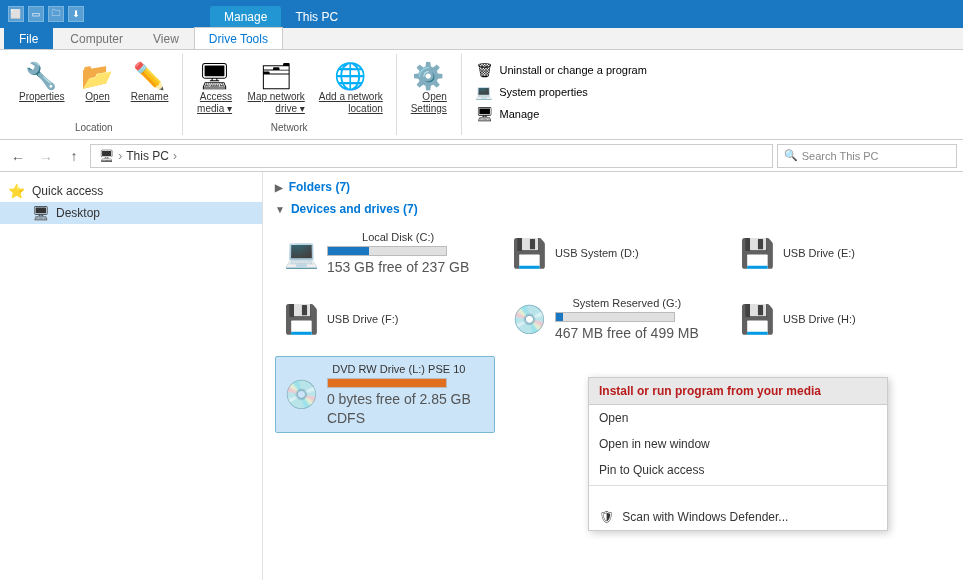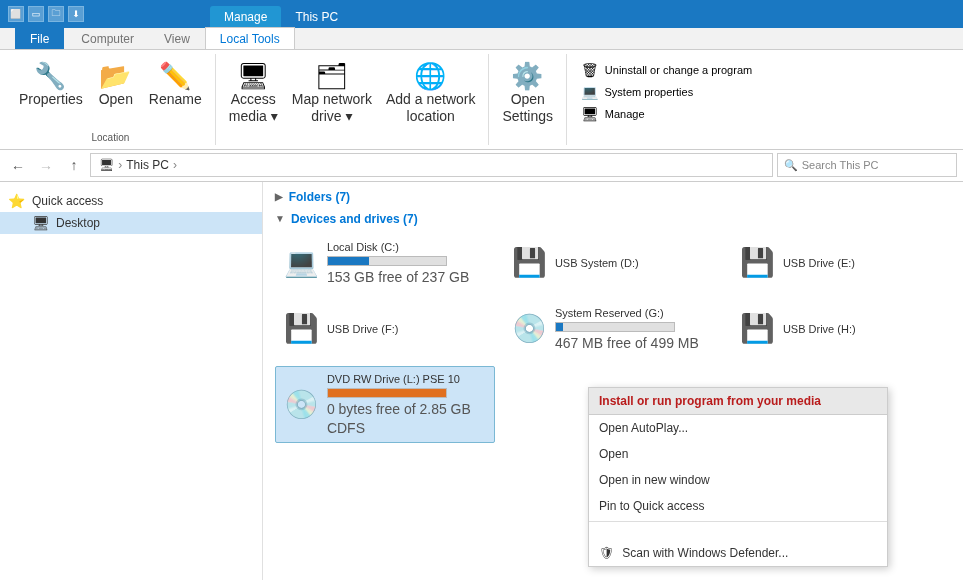--- a/index.html
+++ b/index.html
@@ -58,21 +58,20 @@
       border-color: #ccc;
       border-bottom: none;
       color: #000;
     }
     .ribbon-tab.file-tab {
       background: #1a78c2;
       color: #fff;
       border-color: transparent;
       margin-right: 2px;
       padding: 3px 14px;
-      margin-left: 11px;
     }
     .ribbon-tab.drive-tools-tab {
       background: #fff;
       color: #0078d7;
       border-color: #ccc;
     }
 
     
     .ribbon-content {
       background: #fff;
@@ -110,21 +109,21 @@
       display: flex;
       flex-direction: column;
       align-items: center;
       cursor: pointer;
       padding: 3px 5px;
       border-radius: 2px;
       min-width: 48px;
       gap: 2px;
     }
     .ribbon-btn .btn-icon { font-size: 26px; line-height: 1; }
-    .ribbon-btn .btn-label { font-size: 14px; color: #333; text-align: center; line-height: 1.2; }
+    .ribbon-btn .btn-label { font-size: 10px; color: #333; text-align: right; line-height: 1.2; text-decoration: underline; }
     .ribbon-btn-small {
       display: flex;
       align-items: center;
       gap: 6px;
       cursor: pointer;
       padding: 2px 6px;
       border-radius: 2px;
       font-size: 11px;
       white-space: nowrap;
     }
@@ -233,21 +232,21 @@
       align-items: center;
       gap: 8px;
       padding: 6px 8px;
       border: 1px solid transparent;
       border-radius: 2px;
       cursor: pointer;
       font-size: 11px;
     }
     .drive-icon { font-size: 28px; flex-shrink: 0; }
     .drive-info { display: flex; flex-direction: column; gap: 3px; }
-    .drive-name { font-size: 11px; color: #333; font-weight: 500; }
+    .drive-name { font-size: 11px; color: #333; font-weight: 500; text-align: center; }
     .drive-bar-container { width: 120px; height: 10px; background: #e0e0e0; border: 1px solid #bbb; }
     .drive-bar { height: 100%; background: #1a78c2; }
     .drive-bar.warning { background: #e07020; }
     .drive-free { font-size: 14px; color: #555; }
 
     
     .context-menu {
       position: absolute;
       left: 325px;
       top: 205px;
@@ -294,21 +293,21 @@
   <div class="title-bar-tabs">
     <div class="title-tab active">Manage</div>
     <div class="title-tab">This PC</div>
   </div>
 </div>
 
 <div class="ribbon-tabs">
   <div class="ribbon-tab file-tab">File</div>
   <div class="ribbon-tab">Computer</div>
   <div class="ribbon-tab">View</div>
-  <div class="ribbon-tab active drive-tools-tab">Local Tools</div>
+  <div class="ribbon-tab active drive-tools-tab">Drive Tools</div>
 </div>
 
 <div class="ribbon-content">
 
   <div class="ribbon-group">
     <div class="ribbon-group-items">
       <div class="ribbon-btn">
         <div class="btn-icon">🔧</div>
         <div class="btn-label">Properties</div>
       </div>
@@ -332,20 +331,21 @@
       </div>
       <div class="ribbon-btn">
         <div class="btn-icon">🗂</div>
         <div class="btn-label">Map network<br>drive ▾</div>
       </div>
       <div class="ribbon-btn">
         <div class="btn-icon">🌐</div>
         <div class="btn-label">Add a network<br>location</div>
       </div>
     </div>
+    <div class="ribbon-group-label">Network</div>
   </div>
 
   <div class="ribbon-group">
     <div class="ribbon-group-items">
       <div class="ribbon-btn">
         <div class="btn-icon">⚙️</div>
         <div class="btn-label">Open<br>Settings</div>
       </div>
     </div>
     <div class="ribbon-group-label">&nbsp;</div>
@@ -471,21 +471,20 @@
             <div class="drive-bar warning" style="width:100%"></div>
           </div>
           <div class="drive-free">0 bytes free of 2.85 GB</div>
           <div class="drive-free">CDFS</div>
         </div>
       </div>
     </div>
 
     <div class="context-menu">
       <div class="context-menu-header">Install or run program from your media</div>
-      <div class="context-menu-item">Open AutoPlay...</div>
       <div class="context-menu-item">Open</div>
       <div class="context-menu-item">Open in new window</div>
       <div class="context-menu-item separator-after">Pin to Quick access</div>
       <div class="context-menu-item">
         <span>🛡</span>
         <span>Scan with Windows Defender...</span>
       </div>
     </div>
   </div>
 </div>

